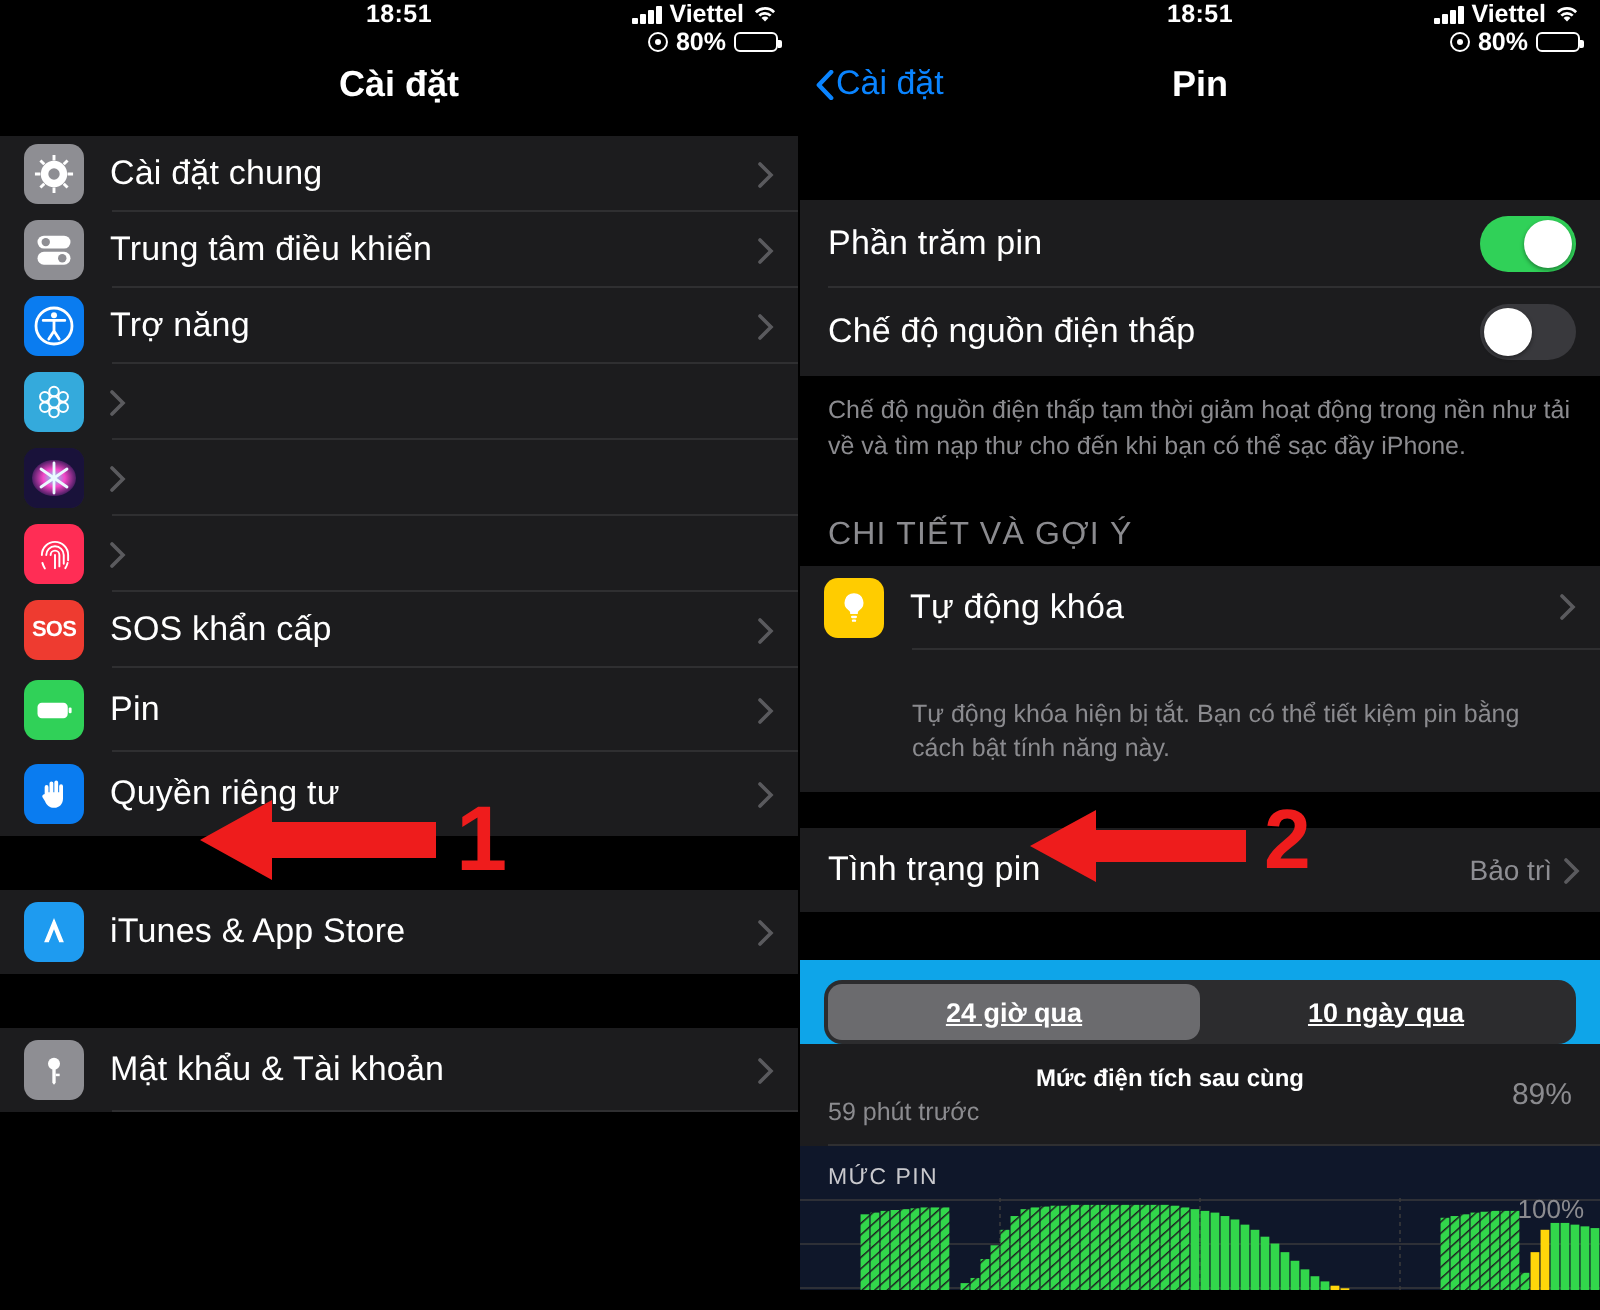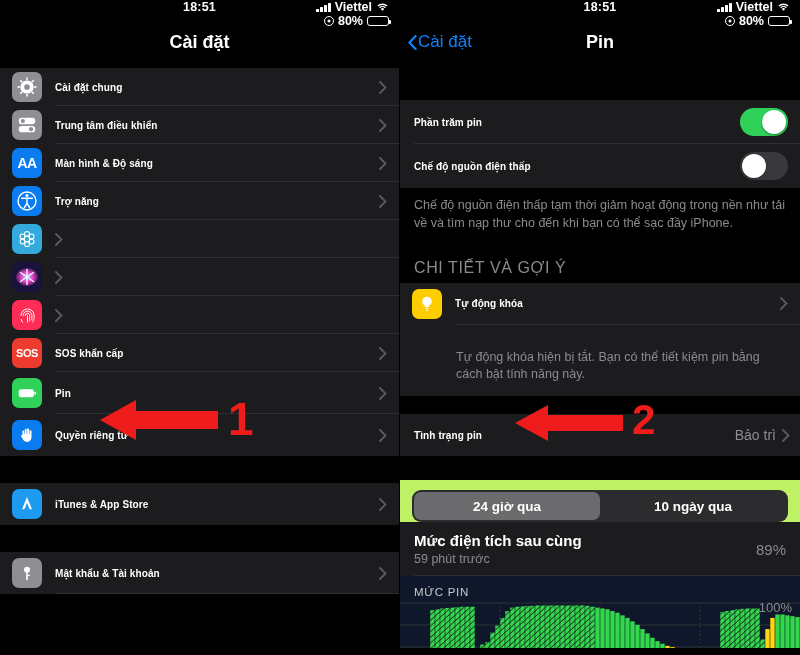--- a/index.html
+++ b/index.html
@@ -50,50 +50,50 @@
   .group { background:#1c1c1e; }
   .row { display:flex; align-items:center; min-height:38px; padding-left:12px; position:relative; }
   .row .sep { position:absolute; left:56px; right:0; bottom:0; height:1px; background:#2f2f31; }
   .row.plain { padding-left:14px; }
   .row.plain .sep { left:14px; }
   .icon {
     width:30px; height:30px; border-radius:7px; flex:0 0 30px;
     display:flex; align-items:center; justify-content:center;
     margin-right:13px; overflow:hidden;
   }
-  .label { font-size:10px; font-weight:bold; letter-spacing:.1px; flex:1; }
+  .label { font-size:17px; font-weight:normal; letter-spacing:.1px; flex:1; }
   .value { font-size:14px; color:#8e8e93; margin-right:6px; }
   .chev { width:8px; height:13px; margin-right:12px; flex:0 0 8px; opacity:.55; }
 
   
   .help { font-size:12.5px; color:#8b8b8f; line-height:1.42; padding:9px 14px 12px 14px; background:#000; }
   .help.ingroup { background:#1c1c1e; padding:8px 14px 12px 56px;margin-top:16px; }
   .hdr { font-size:16px; color:#8b8b8f; letter-spacing:.6px; padding:14px 14px 6px 14px; background:#000; text-transform:uppercase; }
 
   
   .toggle { width:48px; height:28px; border-radius:14px; margin-right:12px; position:relative; flex:0 0 48px; }
   .toggle.on { background:#30d158; }
   .toggle.off { background:#39393d; }
   .knob { position:absolute; top:2px; width:24px; height:24px; border-radius:50%; background:#fff; box-shadow:0 1px 2px rgba(0,0,0,.4); }
   .toggle.on .knob { right:2px; }
   .toggle.off .knob { left:2px; }
 
   
-  .segwrap { background:#bef264; padding:10px 12px 0 12px; }
+  .segwrap { background:#0ea5e9; padding:10px 12px 0 12px;text-decoration:underline; }
   .seg { display:flex; background:#2c2c2e; border-radius:9px; padding:2px; height:32px; }
   .seg .segbtn {
     flex:1; display:flex; align-items:center; justify-content:center;
     font-size:13.5px; font-weight:bold; border-radius:7px; color:#fff;
   }
   .seg .segbtn.active { background:#6b6b6e; }
 
   
   .charge { background:#1c1c1e; display:flex; align-items:flex-start; padding:10px 14px 10px 14px; position:relative; }
   .charge .ctext { flex:1; }
-  .charge .ctitle { font-size:15px; font-weight:bold; }
+  .charge .ctitle { font-size:12px; font-weight:bold;text-align:center; }
   .charge .csub { font-size:12.5px; color:#8b8b8f; margin-top:3px; }
   .charge .cval { font-size:15px; color:#8b8b8f; align-self:center; }
   .charge .sep { position:absolute; left:14px; right:0; bottom:0; height:1px; background:#2f2f31; }
 
   
   .chartbox { background:#0f172a; padding:10px 0 0 0; position:relative; }
   .chart-title { font-size:11.5px; color:#c9c9cd; letter-spacing:.7px; padding:0 0 4px 14px; }
   .chart-area { position:relative; height:46px; margin:0 0 0 0; }
   .chart-area svg { display:block; width:100%; height:46px; }
   .chart-max { position:absolute; right:8px; top:-2px; font-size:13px; color:#8b8b8f; }
@@ -188,28 +188,20 @@
               <circle cx="16.5" cy="16.5" r="2.3" fill="#8e8e93"></circle>
           </svg>
         </span>
         <span class="label">Trung tâm điều khiển</span>
         <svg class="chev" viewBox="0 0 8 13">
             <path d="M1 1l5.5 5.5L1 12" stroke="#8e8e93" stroke-width="1.8" fill="none" stroke-linecap="round"></path>
           </svg>
         <span class="sep"></span>
       </div>
 
-      <div class="row">
-        <span class="icon ico-aa">AA</span>
-        <span class="label">Màn hình &amp; Độ sáng</span>
-        <svg class="chev" viewBox="0 0 8 13">
-            <path d="M1 1l5.5 5.5L1 12" stroke="#8e8e93" stroke-width="1.8" fill="none" stroke-linecap="round"></path>
-          </svg>
-        <span class="sep"></span>
-      </div>
 
       <div class="row">
         <span class="icon ico-acc">
           <svg viewBox="0 0 24 24" width="24" height="24">
               <circle cx="12" cy="12" r="9" fill="none" stroke="#fff" stroke-width="1.4"></circle>
               <circle cx="12" cy="6.6" r="1.5" fill="#fff"></circle>
               <path d="M6.6 9.2h10.8M12 9.5v5M12 14.5l-2.6 4M12 14.5l2.6 4" stroke="#fff" stroke-width="1.4" stroke-linecap="round" fill="none"></path>
             </svg>
         </span>
         <span class="label">Trợ năng</span>

